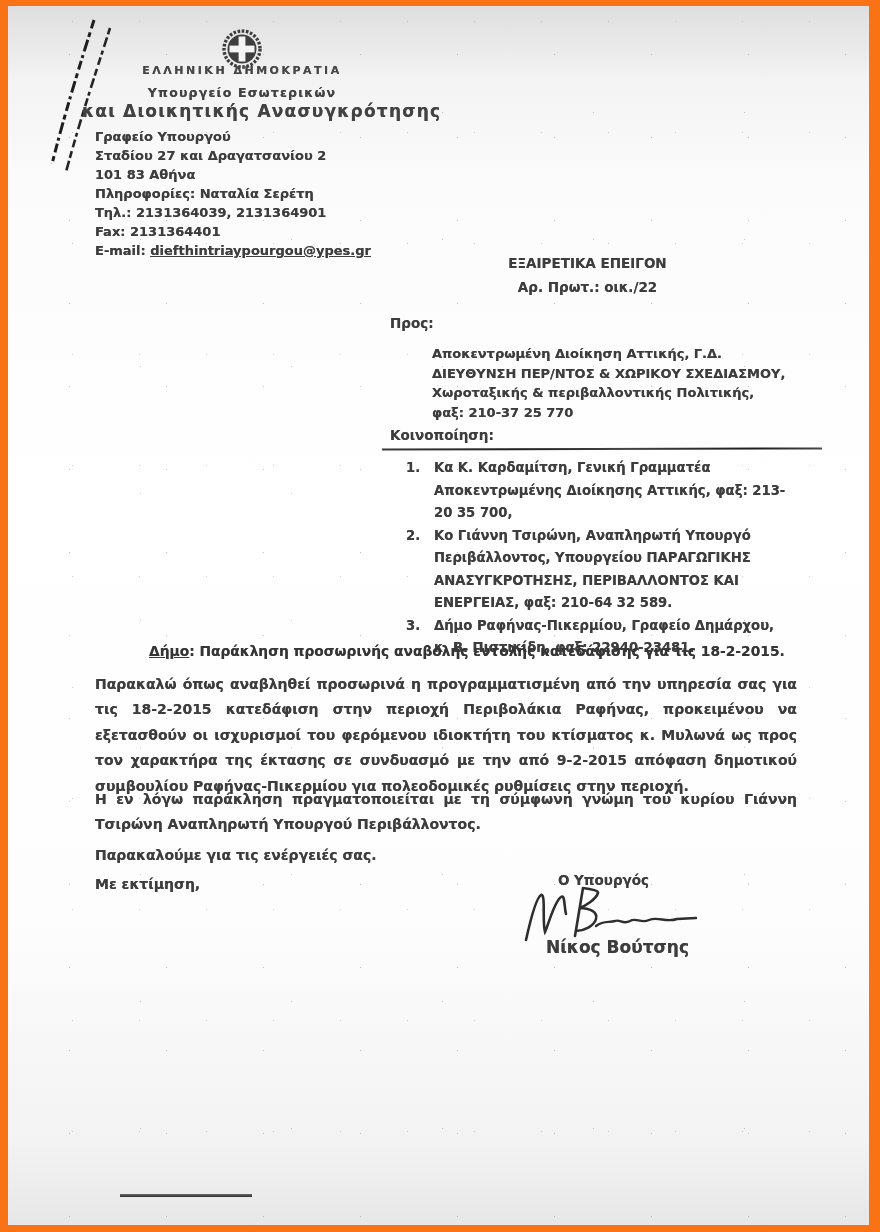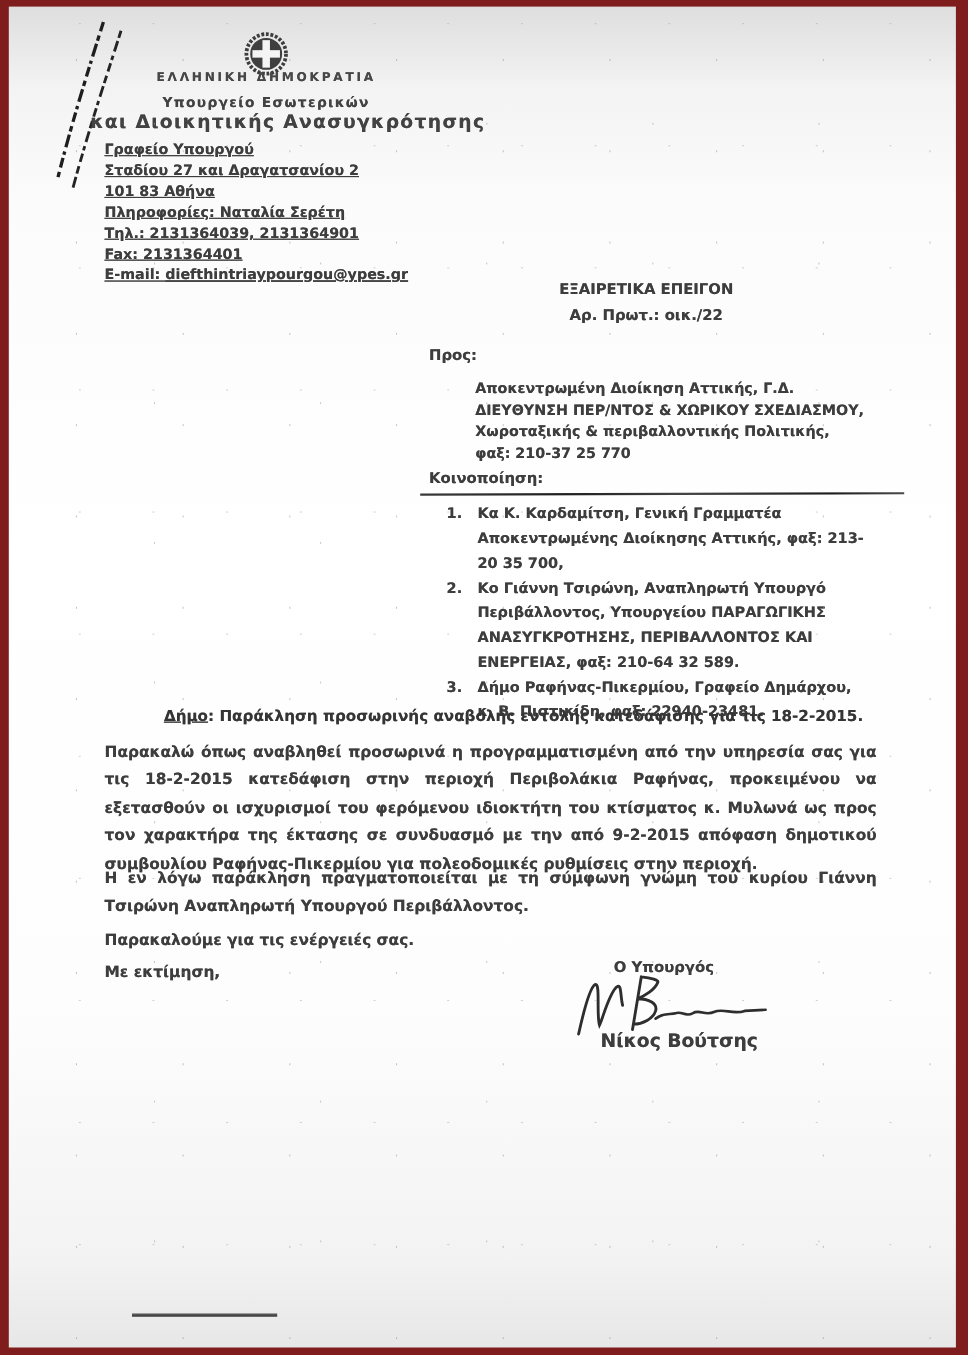--- a/index.html
+++ b/index.html
@@ -2,21 +2,21 @@
 <html><head>
 <meta charset="utf-8">
 <style>
   html, body {
     margin: 0; padding: 0;
     width: 880px; height: 1232px;
     background: #141414;
     overflow: hidden;
     font-family: "DejaVu Sans", "Liberation Sans", sans-serif;
   }
-  .frame { position: relative; width: 880px; height: 1232px; background: #7f1d1d; }
+  .frame { position: relative; width: 880px; height: 1232px; background: #f97316; }
   .page {
     position: absolute; left: 8px; top: 6px; width: 861px; height: 1219px;
     background: linear-gradient(180deg, #dedede 0%, #f3f3f3 6%, #fbfbfb 14%, #ffffff 40%, #fdfdfd 75%, #f3f3f3 93%, #e7e7e7 100%);
     overflow: hidden;
     color: #3a3a3a;
   }
   
   .page::after {
     content: ""; position: absolute; inset: 0; pointer-events: none; opacity: .55;
     background-image:
@@ -29,21 +29,21 @@
   .txt { position: absolute; white-space: nowrap; font-weight: 700; color: #3d3d3d; text-shadow: 0 0 0.6px rgba(70,70,70,.75); }
   .wrap { white-space: normal; }
   .center { text-align: center; }
   .right { text-align: center; }
 
   .emblem { position: absolute; left: 212px; top: 22px; }
   .hdr-republic { left: 104px; top: 58px; width: 260px; font-size: 11px; letter-spacing: 2.5px; color: #474747; }
   .hdr-min1 { left: 94px; top: 79px; width: 280px; font-size: 12.5px; letter-spacing: 1.2px; color: #424242; }
   .hdr-min2 { left: 74px; top: 95px; width: 320px; font-size: 17px; letter-spacing: 1.2px; color: #424242; }
 
-  .contact { left: 87px; top: 121px; font-size: 13px; line-height: 19px; text-decoration: underline; }
+  .contact { left: 87px; top: 121px; font-size: 13px; line-height: 19px; }
   .contact .email { text-decoration: underline; }
 
   .meta { left: 447px; top: 246px; width: 265px; font-size: 13.5px; line-height: 23.5px; }
 
   .to-label { left: 382px; top: 309px; font-size: 13.5px; }
   .to-lines { left: 424px; top: 338px; font-size: 13px; line-height: 19.5px; }
 
   .cc-label { left: 382px; top: 421px; font-size: 13.5px; }
   .cc-rule { position: absolute; left: 374px; top: 442px; width: 440px; height: 2px;
              background: linear-gradient(90deg, #3a3a3a, #1f1f1f 30%, #454545 55%, #1c1c1c 85%, #4a4a4a); transform: rotate(-0.15deg); }

